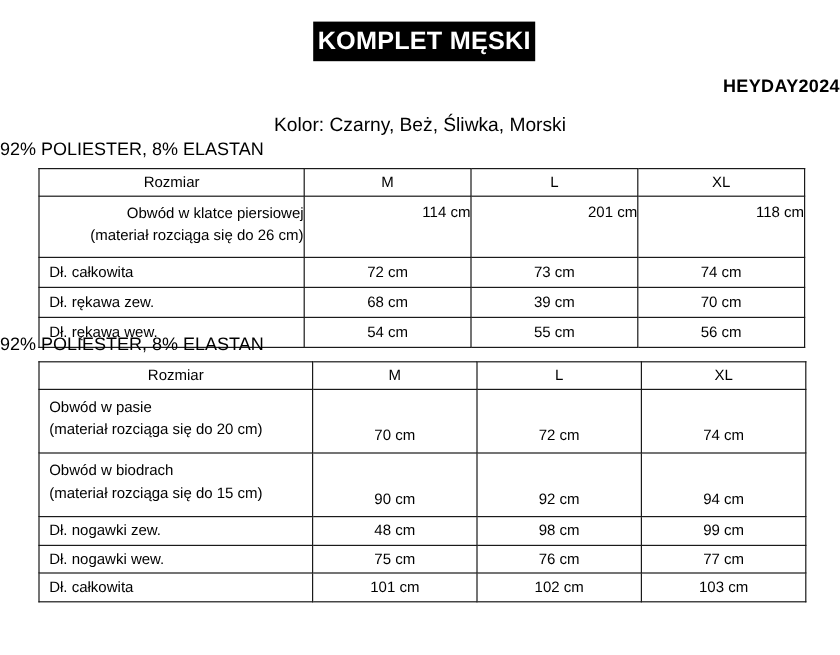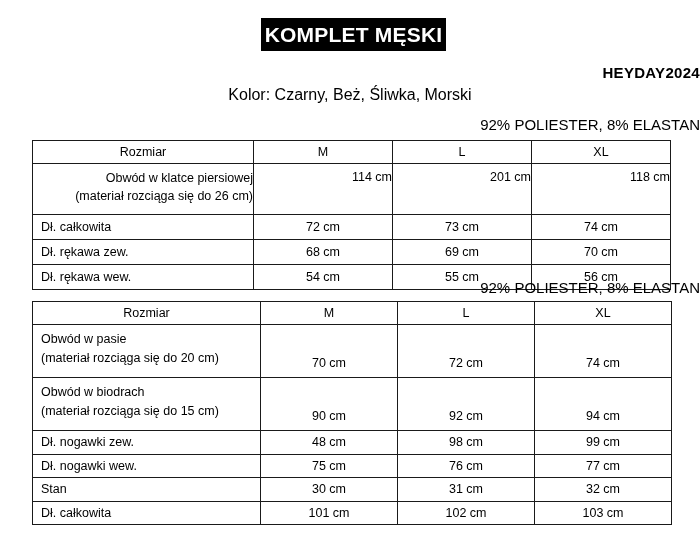--- a/index.html
+++ b/index.html
@@ -46,30 +46,30 @@
     width: 700px;
     text-align: right;
     font-weight: bold;
     font-size: 15px;
     letter-spacing: 0.3px;
   }
   .subtitle.code { top: 64px; }
   .colors {
     position: absolute;
     left: 0;
-    top: 86px;
+    top: 96px;
     width: 700px;
     text-align: center;
     font-size: 16px;
   }
   .composition {
     position: absolute;
     left: 0;
     width: 700px;
-    text-align: right;
+    text-align: left;
     font-size: 15px;
   }
   .composition.first { top: 116px; }
   .composition.second { top: 279px; }
 
   
   table.size-table {
     position: absolute;
     border-collapse: collapse;
     table-layout: fixed;
@@ -161,21 +161,21 @@
       </tr>
       <tr class="r-norm">
         <td class="c-label">Dł. całkowita</td>
         <td class="c-value">72 cm</td>
         <td class="c-value">73 cm</td>
         <td class="c-value">74 cm</td>
       </tr>
       <tr class="r-norm">
         <td class="c-label">Dł. rękawa zew.</td>
         <td class="c-value">68 cm</td>
-        <td class="c-value">69 cm</td>
+        <td class="c-value">39 cm</td>
         <td class="c-value">70 cm</td>
       </tr>
       <tr class="r-norm">
         <td class="c-label">Dł. rękawa wew.</td>
         <td class="c-value">54 cm</td>
         <td class="c-value">55 cm</td>
         <td class="c-value">56 cm</td>
       </tr>
     </tbody>
   </table>
@@ -222,26 +222,20 @@
         <td class="c-value">98 cm</td>
         <td class="c-value">99 cm</td>
       </tr>
       <tr class="r-norm">
         <td class="c-label">Dł. nogawki wew.</td>
         <td class="c-value">75 cm</td>
         <td class="c-value">76 cm</td>
         <td class="c-value">77 cm</td>
       </tr>
       <tr class="r-norm">
-        <td class="c-label">Stan</td>
-        <td class="c-value">30 cm</td>
-        <td class="c-value">31 cm</td>
-        <td class="c-value">32 cm</td>
-      </tr>
-      <tr class="r-norm">
         <td class="c-label">Dł. całkowita</td>
         <td class="c-value">101 cm</td>
         <td class="c-value">102 cm</td>
         <td class="c-value">103 cm</td>
       </tr>
     </tbody>
   </table>
 
 </div>
 

